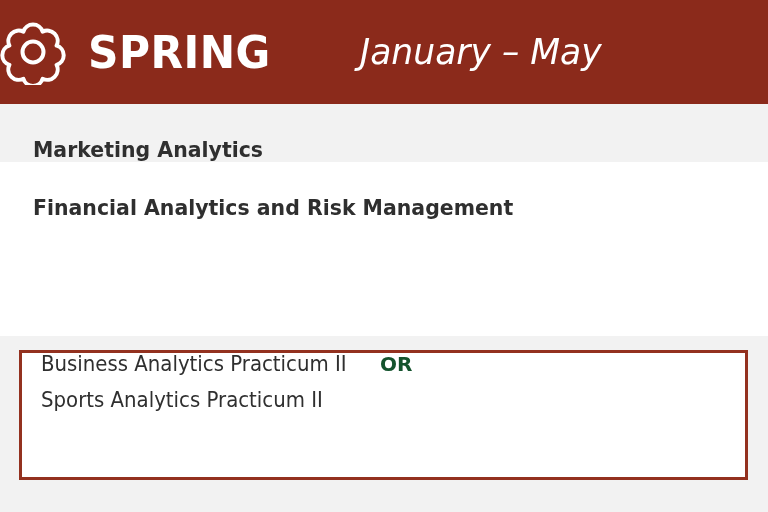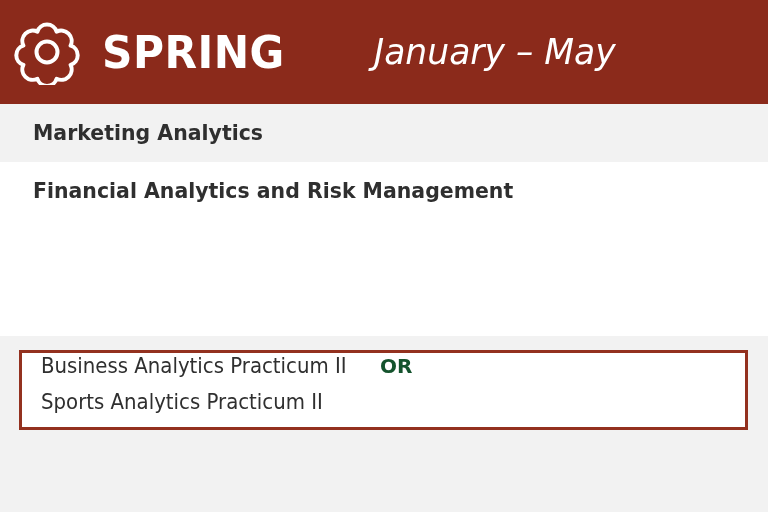--- a/index.html
+++ b/index.html
@@ -24,21 +24,20 @@
   .header {
     position: absolute;
     left: 0;
     top: 0;
     width: 768px;
     height: 104px;
     background: #8B2A1B;
     display: flex;
     align-items: center;
     box-sizing: border-box;
-    padding-left: 14px;
   }
   .flower-icon {
     width: 66px;
     height: 66px;
     flex: 0 0 66px;
     display: block;
   }
   .season-title {
     color: #ffffff;
     font-family: "DejaVu Sans", sans-serif;
@@ -67,21 +66,21 @@
   
   .course-list {
     position: absolute;
     left: 0;
     top: 104px;
     width: 768px;
   }
   .course-row {
     height: 58px;
     display: flex;
-    align-items: center;
+    align-items: flex-end;
     box-sizing: border-box;
     padding-left: 33px;
     background: #ffffff;
   }
   .course-row.alt {
     background: #F2F2F2;
   }
   .course-row .course-name {
     color: #2F2F2F;
     font-family: "DejaVu Sans", sans-serif;
@@ -100,27 +99,27 @@
     top: 336px;
     width: 768px;
     height: 176px;
     background: #F2F2F2;
   }
   .choice-box {
     position: absolute;
     left: 19px;
     top: 350px;
     width: 729px;
-    height: 80px;
+    height: 130px;
     box-sizing: border-box;
     border: 3px solid #93311F;
     background: #ffffff;
     display: flex;
     flex-direction: column;
-    justify-content: flex-end;
+    justify-content: flex-start;
     padding-left: 19px;
   }
   .choice-line {
     display: flex;
     align-items: baseline;
     height: 36px;
   }
   .choice-text {
     color: #2F2F2F;
     font-family: "DejaVu Sans", sans-serif;

